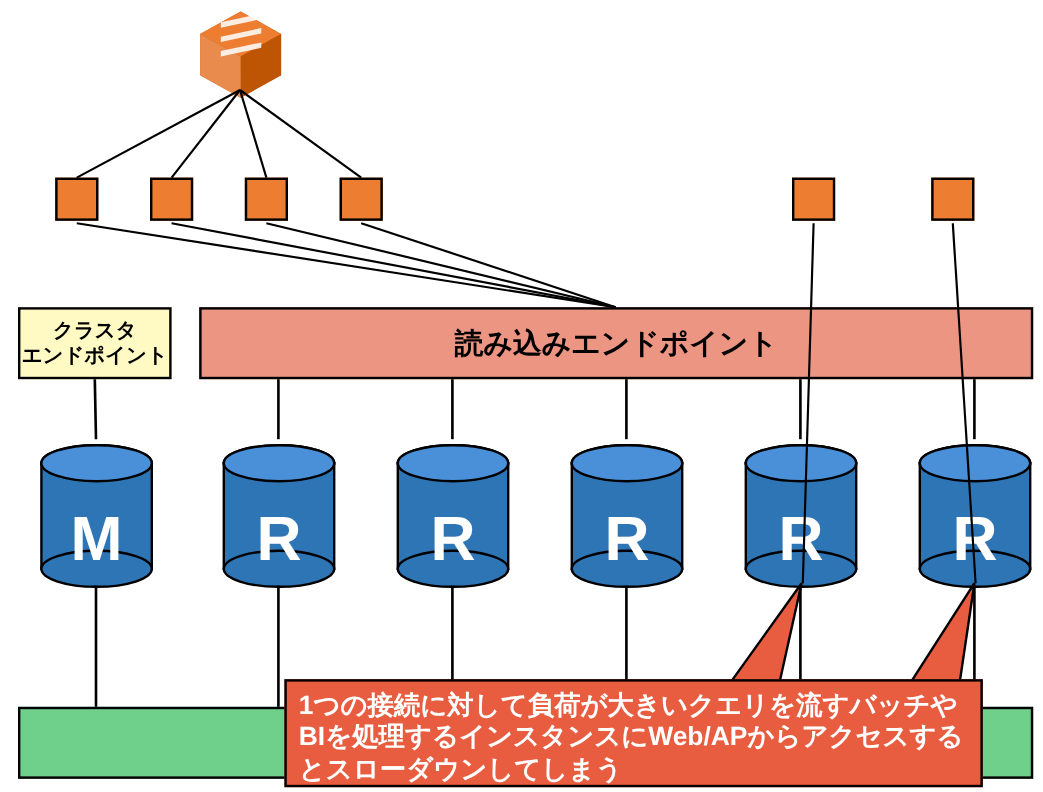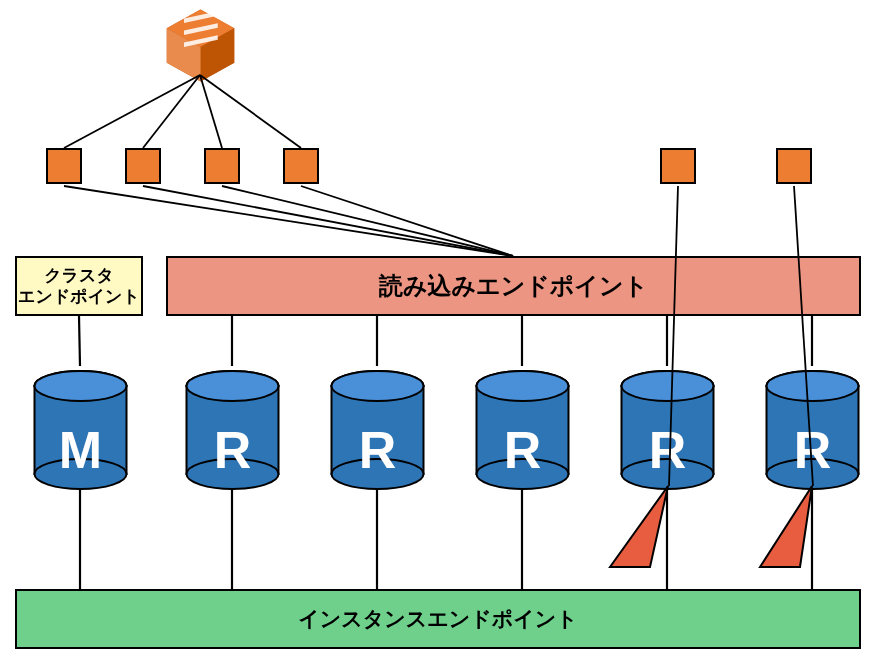--- a/index.html
+++ b/index.html
@@ -246,14 +246,15 @@
     <div class="db-letter">R</div>
   </div>
 
   <div class="instance-endpoint">インスタンスエンドポイント</div>
 
   <svg class="callout-tail" style="left:0;top:0;z-index:9" width="869" height="660">
     <polygon points="610,567 668,486 650,567" fill="#E85C3F" stroke="#000" stroke-width="2"></polygon>
     <polygon points="760,567 812,486 800,567" fill="#E85C3F" stroke="#000" stroke-width="2"></polygon>
   </svg>
 
+  <div class="callout">1つの接続に対して負荷が大きいクエリを流すバッチやBIを処理するインスタンスにWeb/APからアクセスするとスローダウンしてしまう</div>
 
 </div>
 
 </body></html>

